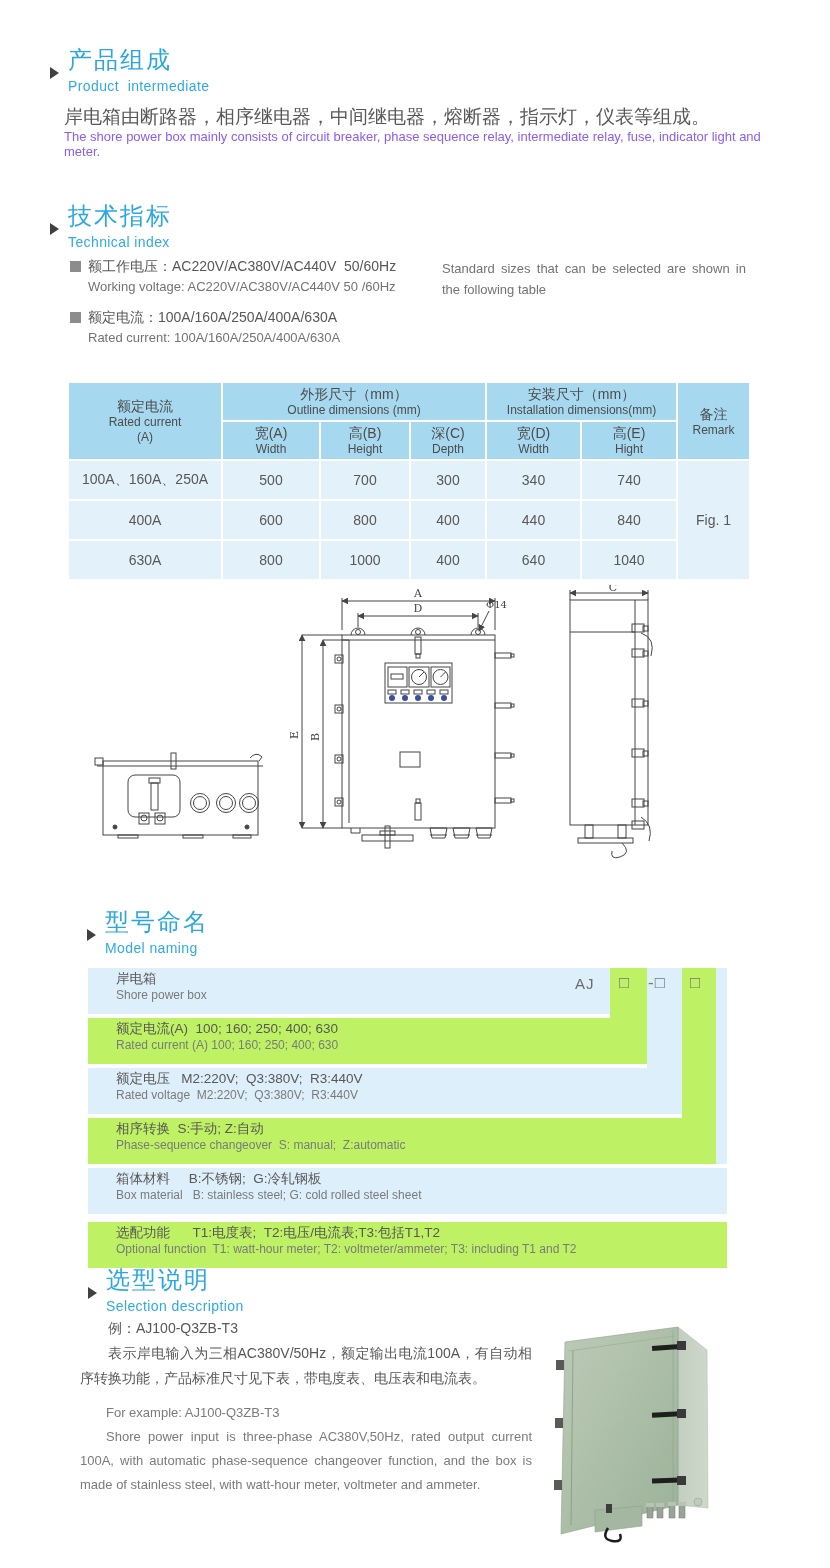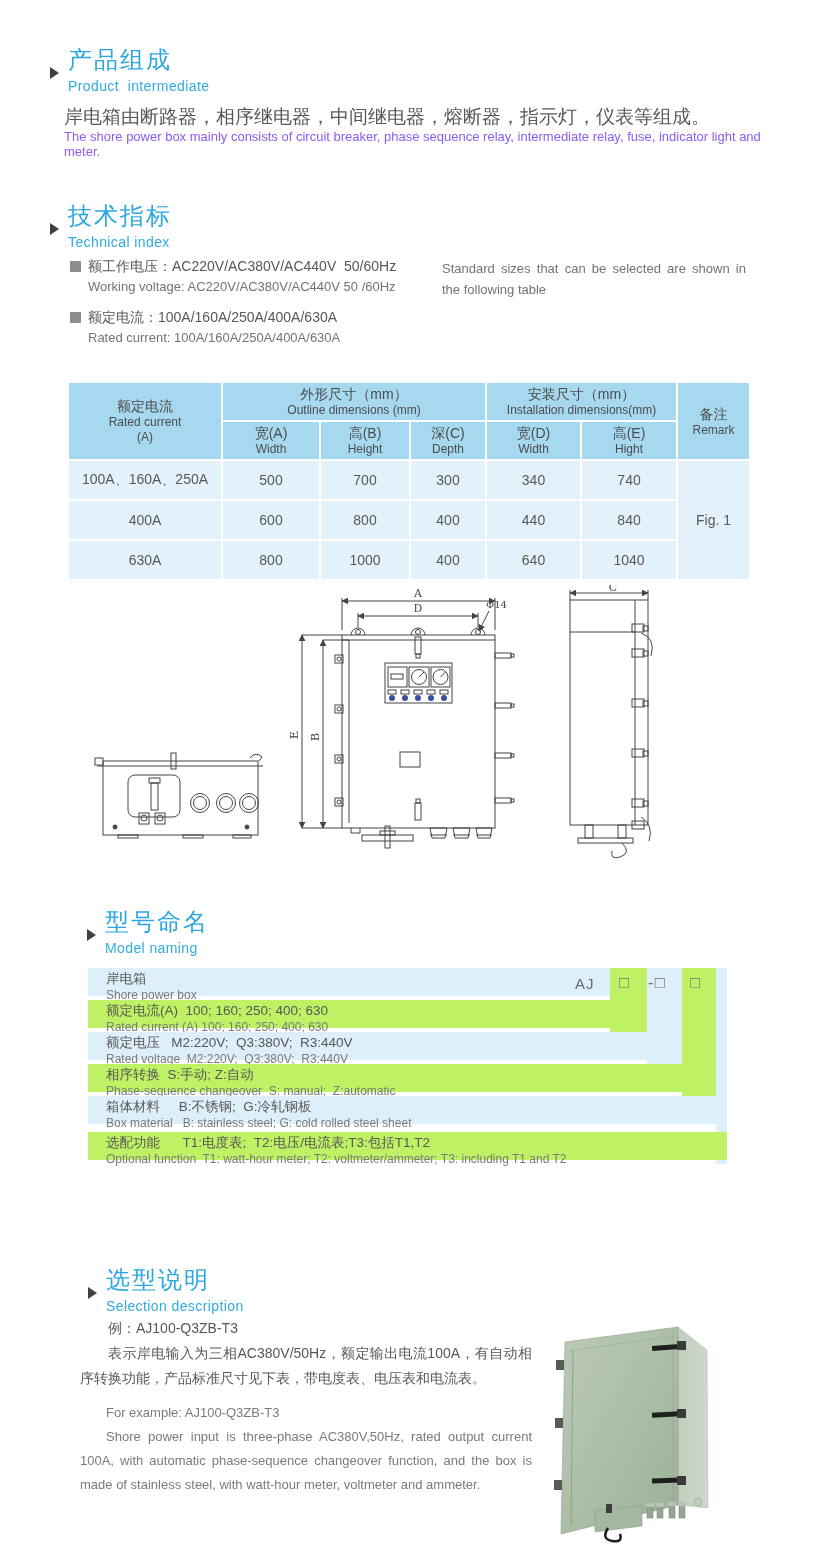--- a/index.html
+++ b/index.html
@@ -22,21 +22,21 @@
   
   table.size{border-collapse:separate;border-spacing:2px;table-layout:fixed;width:682px}
   table.size td{text-align:center;vertical-align:middle;padding:2px}
   td.th{background:#a6d9ef;color:#4c4c4c}
   td.bd{background:#e3f2fa;color:#595757;font-size:14px;height:38px}
   .h-cn{font-size:14px;line-height:18px}
   .h-en{font-size:12px;line-height:15px}
   
   .nm{position:relative;width:640px;height:240px}
   .nm-strip{position:absolute;top:0}
-  .nm-row{position:relative;height:28px;margin-bottom:4px;padding:3px 0 0 18px}
+  .nm-row{position:relative;height:46px;margin-bottom:4px;padding:3px 0 0 28px}
   .nm-cn{font-size:13.5px;color:#595757;line-height:16px;white-space:pre-wrap}
   .nm-en{font-size:12px;color:#7a7a7a;line-height:14px;margin-top:1px;white-space:pre-wrap}
   .blue{background:#ddeffa}.gray{background:#bef264}
   .code{position:absolute;top:7px;font-size:15px;color:#6b6b6b;letter-spacing:1px}
   .codebox{font-size:17px;color:#767676}
   
   .sel-p{width:452px;font-size:14px;line-height:25px;text-indent:2em;color:#595757}
   .sel-pe{width:452px;font-size:13px;line-height:24px;text-indent:2em;color:#7c7b7b}
   svg text{font-family:"DejaVu Serif","Liberation Serif",serif}
 </style>

